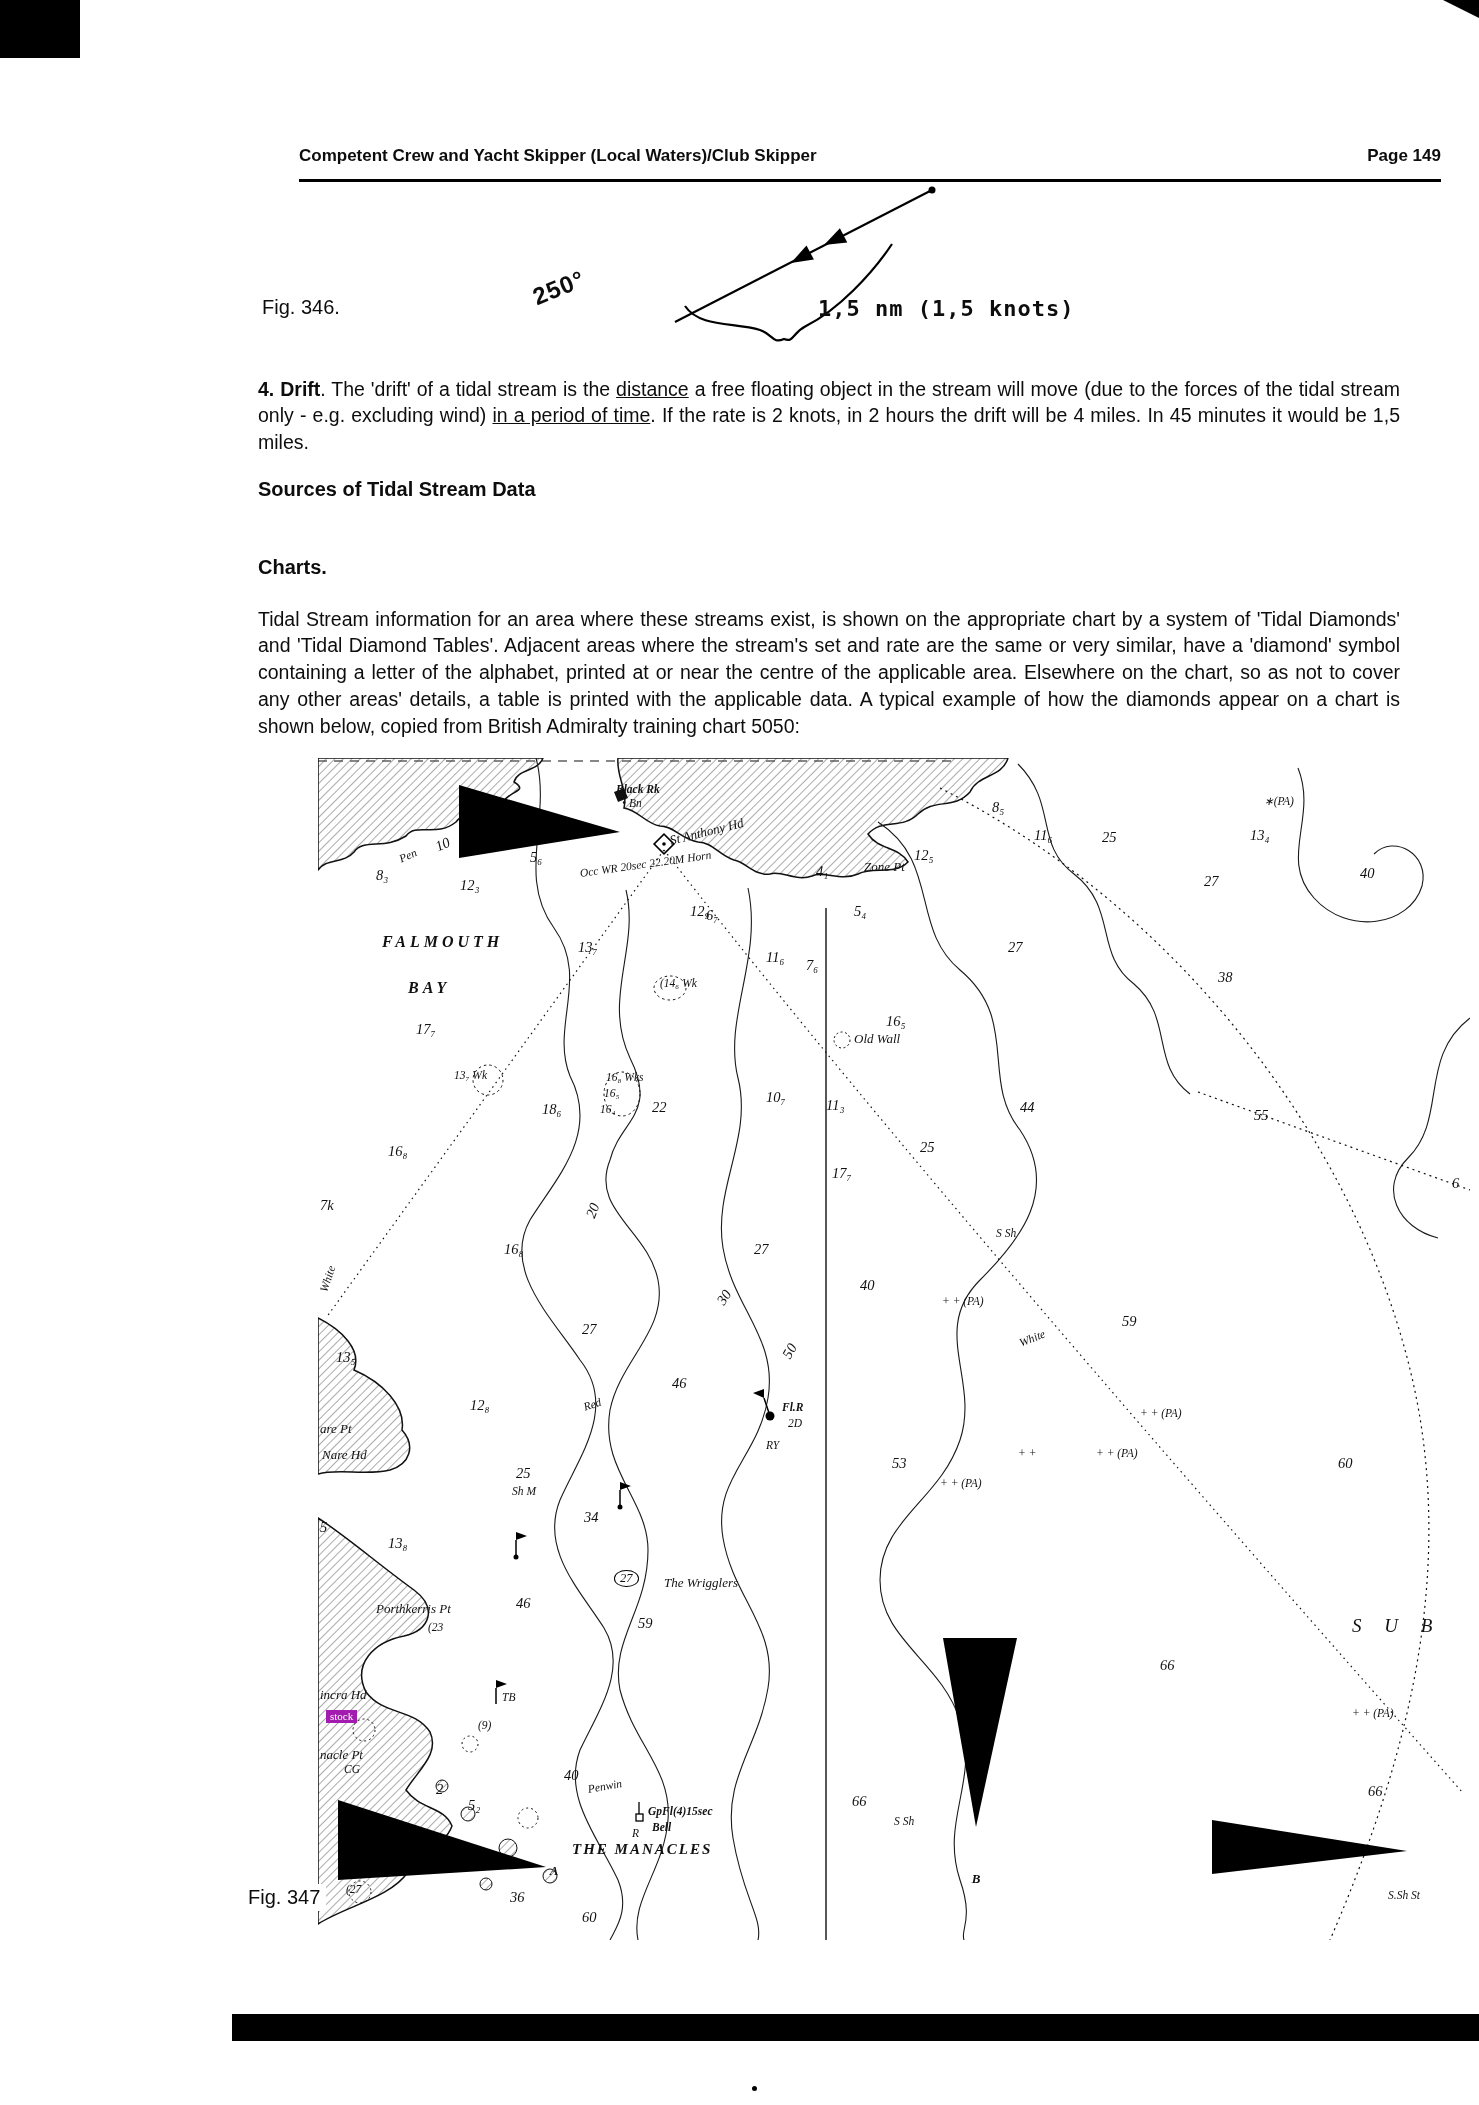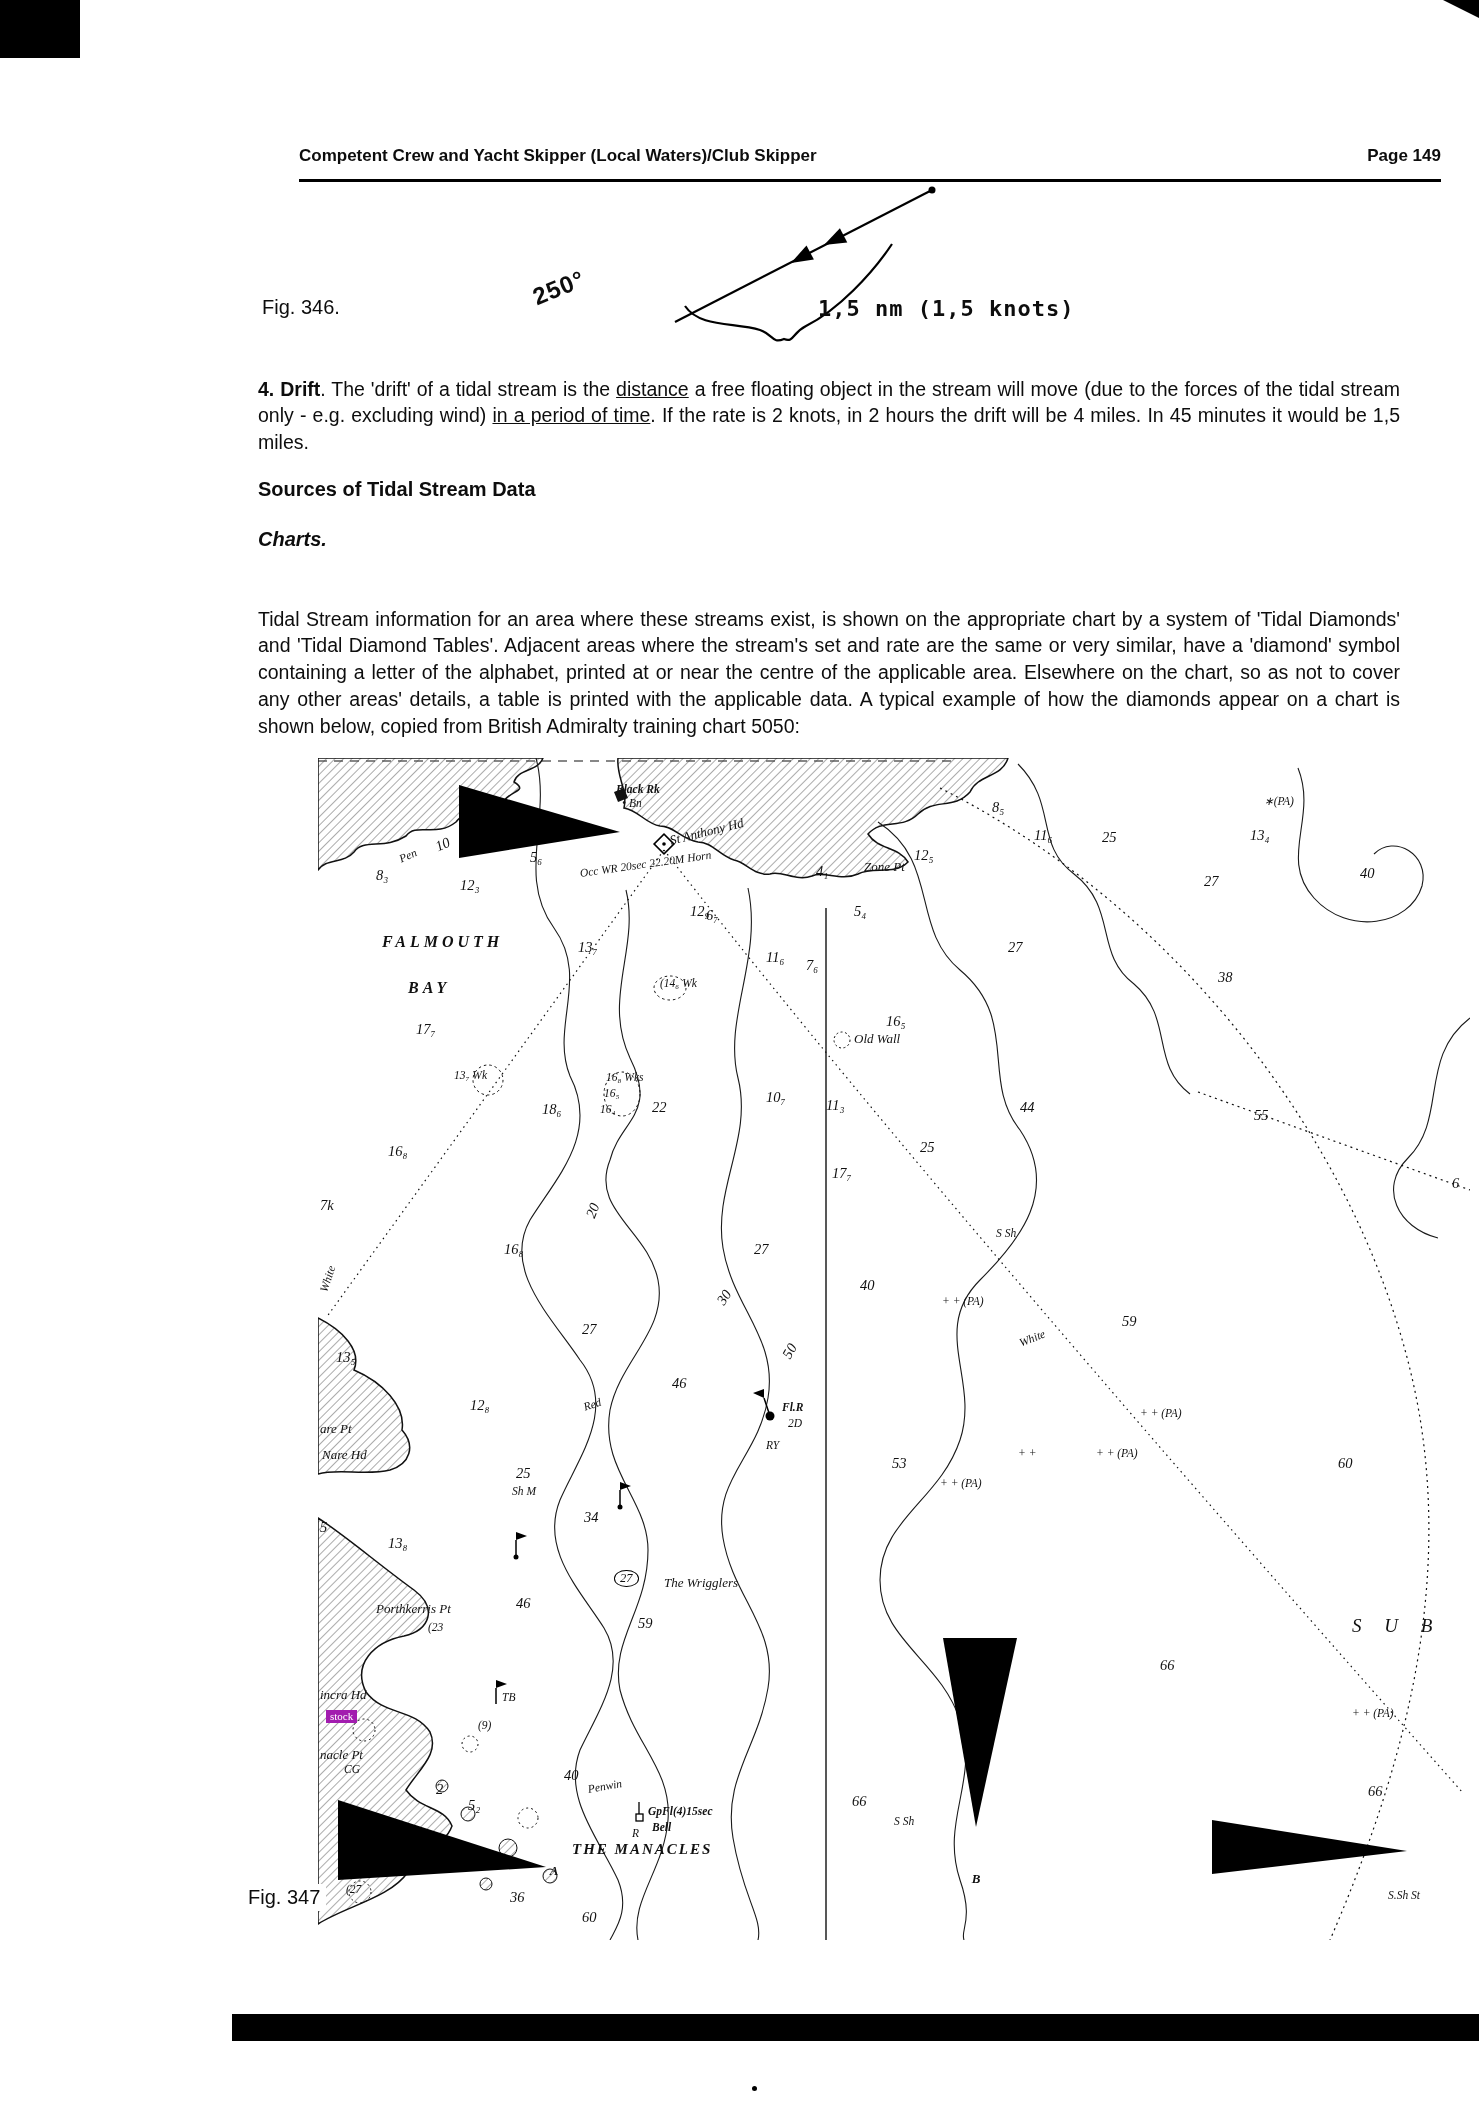--- a/index.html
+++ b/index.html
@@ -81,21 +81,21 @@
     <polygon points="304,69 319.9,52.2 327.3,66.4" fill="#000"></polygon>
     <polygon points="271,87 286.5,69.4 293.9,83.6" fill="#000"></polygon>
     <path d="M165,130 C180,152 215,146 240,154 C254,159 252,168 264,163 C274,167 272,157 286,150 C318,134 352,98 372,68" fill="none" stroke="#000" stroke-width="2.2"></path>
   </svg>
   <span class="bearing">250°</span>
   <span class="figcap">1,5 nm (1,5 knots)</span>
 
   <p class="para" style="top:356px;"><span style="font-weight: bold;">4. Drift</span><span>. The 'drift' of a tidal stream is the </span><span style="text-decoration: underline;">distance</span><span> a free floating object in the stream will move (due to the forces of the tidal stream only - e.g. excluding wind) </span><span style="text-decoration: underline;">in a period of time</span><span>. If the rate is 2 knots, in 2 hours the drift will be 4 miles. In 45 minutes it would be 1,5 miles.</span></p>
 
   <div class="h" style="top:478px;">Sources of Tidal Stream Data</div>
-  <div class="h" style="top:528px;font-style:italic;">Charts.</div>
+  <div class="h" style="top:556px;">Charts.</div>
 
   <p class="para" style="top:586px;">Tidal Stream information for an area where these streams exist, is shown on the appropriate chart by a system of 'Tidal Diamonds' and 'Tidal Diamond Tables'. Adjacent areas where the stream's set and rate are the same or very similar, have a 'diamond' symbol containing a letter of the alphabet, printed at or near the centre of the applicable area. Elsewhere on the chart, so as not to cover any other areas' details, a table is printed with the applicable data. A typical example of how the diamonds appear on a chart is shown below, copied from British Admiralty training chart 5050:</p>
 
   <div class="chart">
     <svg class="chart-svg" viewBox="0 0 1152 1182">
       <defs>
         <pattern id="hatch" width="6" height="6" patternUnits="userSpaceOnUse" patternTransform="rotate(45)">
           <line x1="0" y1="0" x2="0" y2="6" stroke="#444" stroke-width="0.9"></line>
         </pattern>
       </defs>

